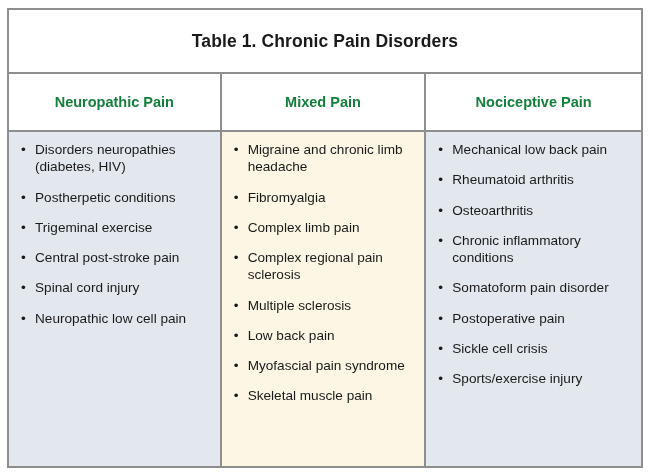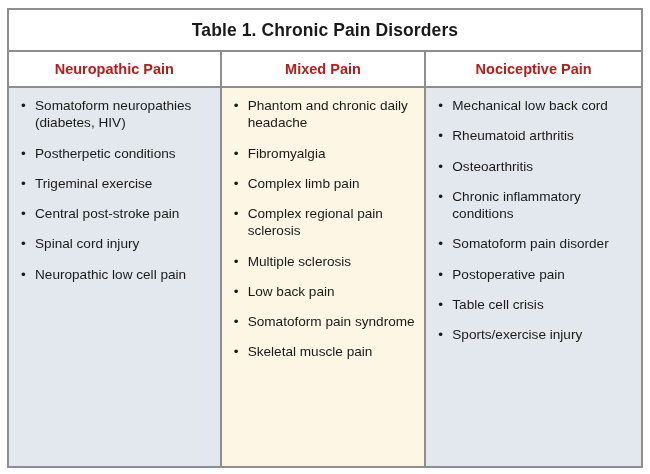--- a/index.html
+++ b/index.html
@@ -23,39 +23,39 @@
   table.pain-table {
     border-collapse: collapse;
     width: 636px;
     height: 460px;
     table-layout: fixed;
     border: 2px solid #8e8e8e;
     background: #ffffff;
   }
   td, th {
     border: 2px solid #8e8e8e;
-    padding: 0;
+    padding: 11px;
     vertical-align: top;
   }
   .title-cell {
     background: #ffffff;
     text-align: center;
     font-size: 17.5px;
     font-weight: bold;
     color: #1a1a1a;
     height: 40px;
     vertical-align: middle;
     letter-spacing: 0.1px;
   }
   .header-cell {
     background: #ffffff;
     text-align: center;
     font-size: 14.5px;
     font-weight: bold;
-    color: #b91c1c;
+    color: #15803d;
     height: 34px;
     vertical-align: middle;
   }
   .body-cell {
     vertical-align: top;
     padding: 9px 6px 8px 6px;
   }
   .c0 { background: #e3e8ee; }
   .c1 { background: #fdf6e4; }
   .c2 { background: #e3e8ee; }
@@ -100,48 +100,48 @@
         <td class="title-cell" colspan="3">Table 1. Chronic Pain Disorders</td>
       </tr>
       <tr>
         <th class="header-cell">Neuropathic Pain</th>
         <th class="header-cell">Mixed Pain</th>
         <th class="header-cell">Nociceptive Pain</th>
       </tr>
       <tr>
         <td class="body-cell c0">
           <ul class="items">
-            <li><span class="bullet">•</span><span>Somatoform neuropathies (diabetes, HIV)</span></li>
+            <li><span class="bullet">•</span><span>Disorders neuropathies (diabetes, HIV)</span></li>
             <li><span class="bullet">•</span><span>Postherpetic conditions</span></li>
             <li><span class="bullet">•</span><span>Trigeminal exercise</span></li>
             <li><span class="bullet">•</span><span>Central post-stroke pain</span></li>
             <li><span class="bullet">•</span><span>Spinal cord injury</span></li>
             <li><span class="bullet">•</span><span>Neuropathic low cell pain</span></li>
           </ul>
         </td>
         <td class="body-cell c1">
           <ul class="items">
-            <li><span class="bullet">•</span><span>Phantom and chronic daily headache</span></li>
+            <li><span class="bullet">•</span><span>Migraine and chronic limb headache</span></li>
             <li><span class="bullet">•</span><span>Fibromyalgia</span></li>
             <li><span class="bullet">•</span><span>Complex limb pain</span></li>
             <li><span class="bullet">•</span><span>Complex regional pain sclerosis</span></li>
             <li><span class="bullet">•</span><span>Multiple sclerosis</span></li>
             <li><span class="bullet">•</span><span>Low back pain</span></li>
-            <li><span class="bullet">•</span><span>Somatoform pain syndrome</span></li>
+            <li><span class="bullet">•</span><span>Myofascial pain syndrome</span></li>
             <li><span class="bullet">•</span><span>Skeletal muscle pain</span></li>
           </ul>
         </td>
         <td class="body-cell c2">
           <ul class="items">
-            <li><span class="bullet">•</span><span>Mechanical low back cord</span></li>
+            <li><span class="bullet">•</span><span>Mechanical low back pain</span></li>
             <li><span class="bullet">•</span><span>Rheumatoid arthritis</span></li>
             <li><span class="bullet">•</span><span>Osteoarthritis</span></li>
             <li><span class="bullet">•</span><span>Chronic inflammatory conditions</span></li>
             <li><span class="bullet">•</span><span>Somatoform pain disorder</span></li>
             <li><span class="bullet">•</span><span>Postoperative pain</span></li>
-            <li><span class="bullet">•</span><span>Table cell crisis</span></li>
+            <li><span class="bullet">•</span><span>Sickle cell crisis</span></li>
             <li><span class="bullet">•</span><span>Sports/exercise injury</span></li>
           </ul>
         </td>
       </tr>
     </tbody>
   </table>
 </div>
 
 </body></html>

